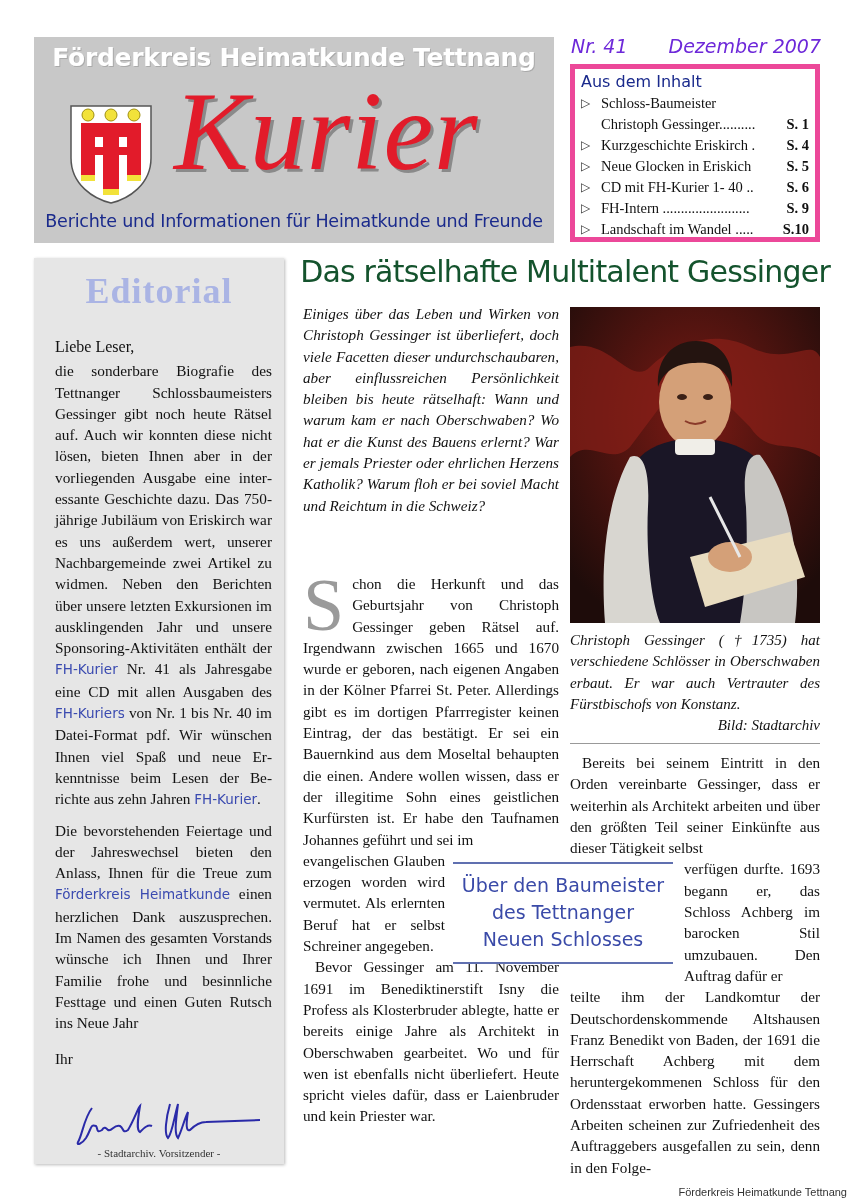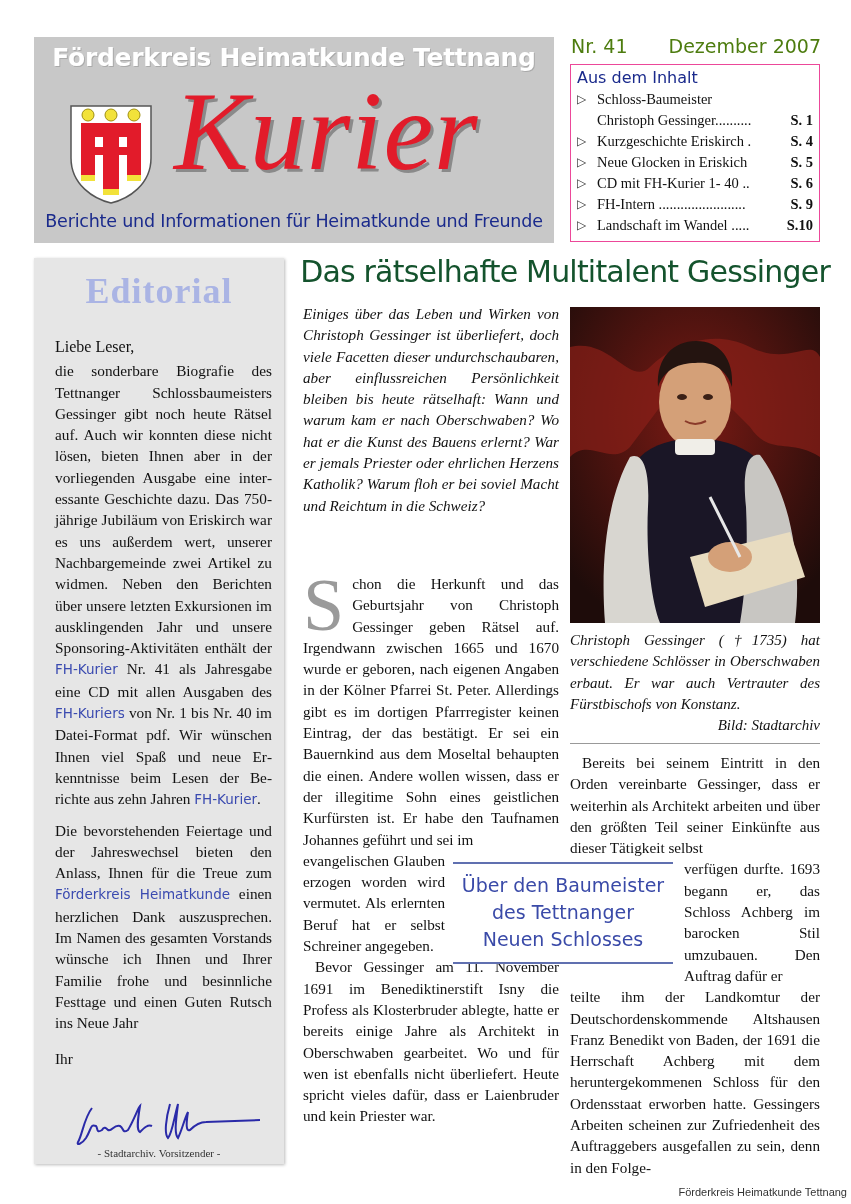--- a/index.html
+++ b/index.html
@@ -6,22 +6,22 @@
   body { width: 851px; height: 1204px; position: relative; overflow: hidden; font-family: "Liberation Serif", serif; color: #111; }
 
   
   .masthead { position: absolute; left: 34px; top: 37px; width: 520px; height: 206px; background: #c8c8c8; }
   .mast-org { position: absolute; left: 0; right: 0; top: 6px; text-align: center; font-family: "DejaVu Sans", sans-serif; font-weight: bold; font-size: 25px; color: #ffffff; letter-spacing: -0.3px; text-shadow: 1px 1px 0 #aaa; }
   .crest { position: absolute; left: 34px; top: 66px; width: 86px; height: 102px; }
   .mast-title { position: absolute; left: 140px; top: 38px; font-family: "Liberation Serif", serif; font-size: 112px; color: #e21b2a; font-style: italic; letter-spacing: 1px; text-shadow: 3px 3px 0 #8a8a8a; line-height: 1; }
   .mast-sub { position: absolute; left: 0; right: 0; top: 174px; text-align: center; font-family: "DejaVu Sans", sans-serif; font-size: 17.5px; color: #1a2a8c; letter-spacing: -0.2px; }
 
   
-  .issue { position: absolute; left: 571px; top: 35px; width: 250px; font-family: "DejaVu Sans", sans-serif; font-size: 19px; color: #4d7c0f; display: flex; justify-content: space-between; }
-  .toc { position: absolute; left: 570px; top: 64px; width: 250px; height: 178px; border: 1px solid #ec4899; box-sizing: border-box; padding: 3px 6px; background: #fff; }
+  .issue { position: absolute; left: 571px; top: 35px; width: 250px; font-family: "DejaVu Sans", sans-serif; font-size: 19px; color: #6d28d9; display: flex; justify-content: space-between; font-style: italic; }
+  .toc { position: absolute; left: 570px; top: 64px; width: 250px; height: 178px; border: 5px solid #ec4899; box-sizing: border-box; padding: 3px 6px; background: #fff; }
   .toc-title { font-family: "DejaVu Sans", sans-serif; font-size: 16px; color: #1a2a8c; margin-bottom: 2px; }
   .toc-item { display: flex; font-size: 14.5px; line-height: 21px; }
   .toc-item .arrow { width: 20px; flex: none; font-size: 12px; color: #333; line-height: 21px; }
   .toc-item .txt { flex: 1; }
   .toc-item .pg { flex: none; font-weight: bold; }
   .toc-item.two .txt .l2 { display: block; }
 
   
   .editorial { position: absolute; left: 34px; top: 258px; width: 250px; height: 906px; background: #e6e6e6; box-shadow: 1px 1px 3px #bbb; }
   .ed-title { position: absolute; left: 0; right: 0; top: 12px; text-align: center; font-family: Liberation Serif, serif; font-weight: bold; font-size: 36px; color: #aab4e4; letter-spacing: 1px; }

